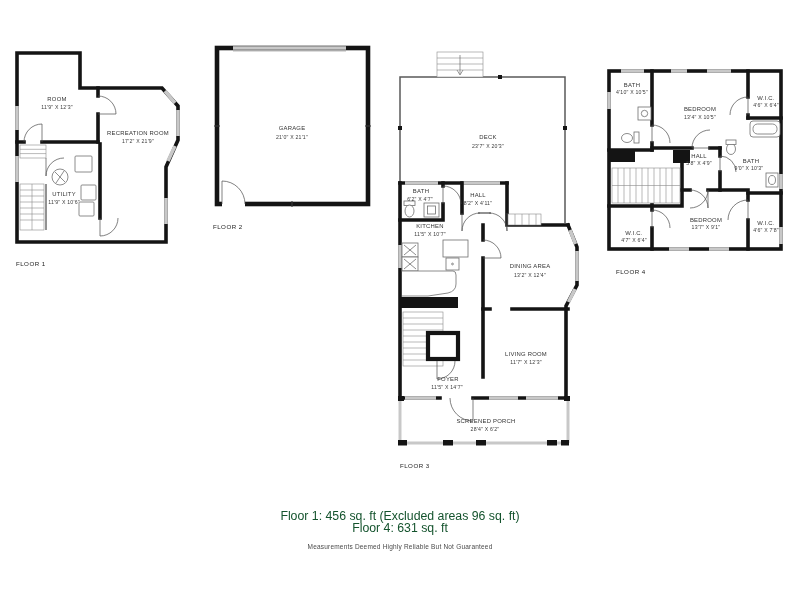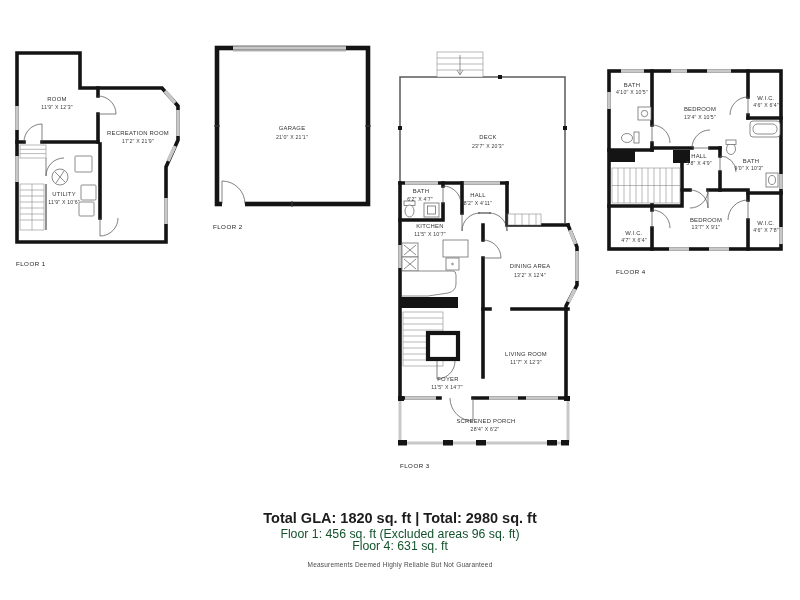--- a/index.html
+++ b/index.html
@@ -299,18 +299,17 @@
     <text class="dims" x="634" y="242">4'7" X 6'4"</text>
     <text class="room" x="706" y="222">BEDROOM</text>
     <text class="dims" x="706" y="229">13'7" X 9'1"</text>
     <text class="room" x="766" y="225">W.I.C.</text>
     <text class="dims" x="766" y="232">4'6" X 7'8"</text>
     <text class="flabel" x="616" y="274">FLOOR 4</text>
   </g>
 </svg>
 
   <div class="summary">
-    <div class="summary-total">Total GLA: 1820 sq. ft | Total: 2980 sq. ft</div>
     <div class="summary-line">Floor 1: 456 sq. ft (Excluded areas 96 sq. ft)</div>
     <div class="summary-line">Floor 4: 631 sq. ft</div>
     <div class="summary-disclaimer">Measurements Deemed Highly Reliable But Not Guaranteed</div>
   </div>
 </div>
 
 </body></html>

